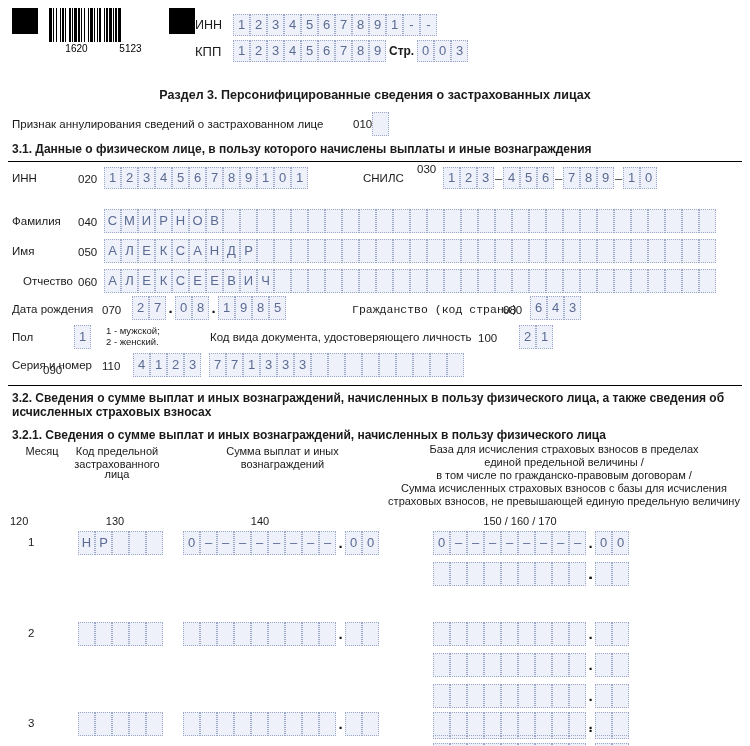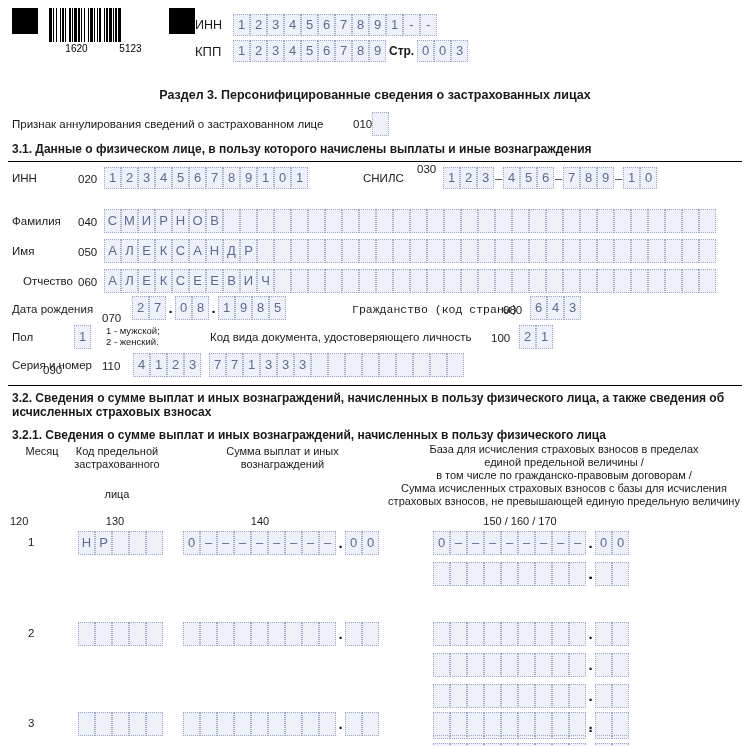--- a/index.html
+++ b/index.html
@@ -312,21 +312,21 @@
       <span class="cell tall"></span>
       <span class="cell tall"></span>
       <span class="cell tall"></span>
       <span class="cell tall"></span>
       <span class="cell tall"></span>
       <span class="cell tall"></span>
     </span>
 </div>
 
 <div class="txt" style="left:12px; top:303px;">Дата рождения</div>
-<div class="fieldnum" style="left:102px; top:312px;text-align:right;">070</div>
+<div class="fieldnum" style="left:102px; top:304px;text-align:right;">070</div>
 <div class="row" style="left:132px; top:296px;">
   <span class="cells" id="bd-day">
       <span class="cell tall">2</span>
       <span class="cell tall">7</span>
     </span>
     <span class="sep dot">.</span>
   <span class="cells" id="bd-month">
       <span class="cell tall">0</span>
       <span class="cell tall">8</span>
     </span>
@@ -351,21 +351,21 @@
 <div class="txt" style="left:12px; top:331px;">Пол</div>
 <div class="fieldnum" style="left:43px; top:332px;margin-top:32px;">090</div>
 <div class="row" style="left:74px; top:325px;">
   <span class="cells" id="sex-cells">
       <span class="cell tall">1</span>
     </span>
 </div>
 <div class="sexnote" style="left:106px; top:325px;">1 - мужской;</div>
 <div class="sexnote" style="left:106px; top:336px;">2 - женский.</div>
 <div class="txt" style="left:210px; top:331px;">Код вида документа, удостоверяющего личность</div>
-<div class="fieldnum" style="left:491px; top:332px;">100</div>
+<div class="fieldnum" style="left:478px; top:332px;">100</div>
 <div class="row" style="left:519px; top:325px;">
   <span class="cells" id="doctype-cells">
       <span class="cell tall">2</span>
       <span class="cell tall">1</span>
     </span>
 </div>
 
 <div class="txt" style="left:12px; top:359px;">Серия и номер</div>
 <div class="fieldnum" style="left:102px; top:360px;">110</div>
 <div class="row" style="left:133px; top:353px;">
@@ -399,21 +399,21 @@
 
 <div class="divider" style="top:385px;"></div>
 
 <div class="h-left" style="left:12px; top:391px; width:730px;">3.2. Сведения о сумме выплат и иных вознаграждений, начисленных в пользу физического лица, а также сведения об</div>
 <div class="h-left" style="left:12px; top:405px;">исчисленных страховых взносах</div>
 <div class="h-left" style="left:12px; top:428px;">3.2.1. Сведения о сумме выплат и иных вознаграждений, начисленных в пользу физического лица</div>
 
 <div class="th" style="left:12px; top:445px; width:60px;">Месяц</div>
 <div class="th" style="left:62px; top:445px; width:110px;">Код предельной</div>
 <div class="th" style="left:62px; top:458px; width:110px;">застрахованного</div>
-<div class="th" style="left:62px; top:488px; width:110px;">лица</div>
+<div class="th" style="left:62px; top:468px; width:110px;">лица</div>
 <div class="th" style="left:185px; top:445px; width:195px;">Сумма выплат и иных</div>
 <div class="th" style="left:185px; top:458px; width:195px;">вознаграждений</div>
 
 <div class="th" style="left:388px; top:443px; width:352px;">База для исчисления страховых взносов в пределах</div>
 <div class="th" style="left:388px; top:456px; width:352px;">единой предельной величины /</div>
 <div class="th" style="left:388px; top:469px; width:352px;">в том числе по гражданско-правовым договорам /</div>
 <div class="th" style="left:378px; top:482px; width:372px;">Сумма исчисленных страховых взносов с базы для исчисления</div>
 <div class="th" style="left:378px; top:495px; width:372px;">страховых взносов, не превышающей единую предельную величину</div>
 
 <div class="th" style="left:10px; top:515px; width:40px; text-align:left;">120</div>

